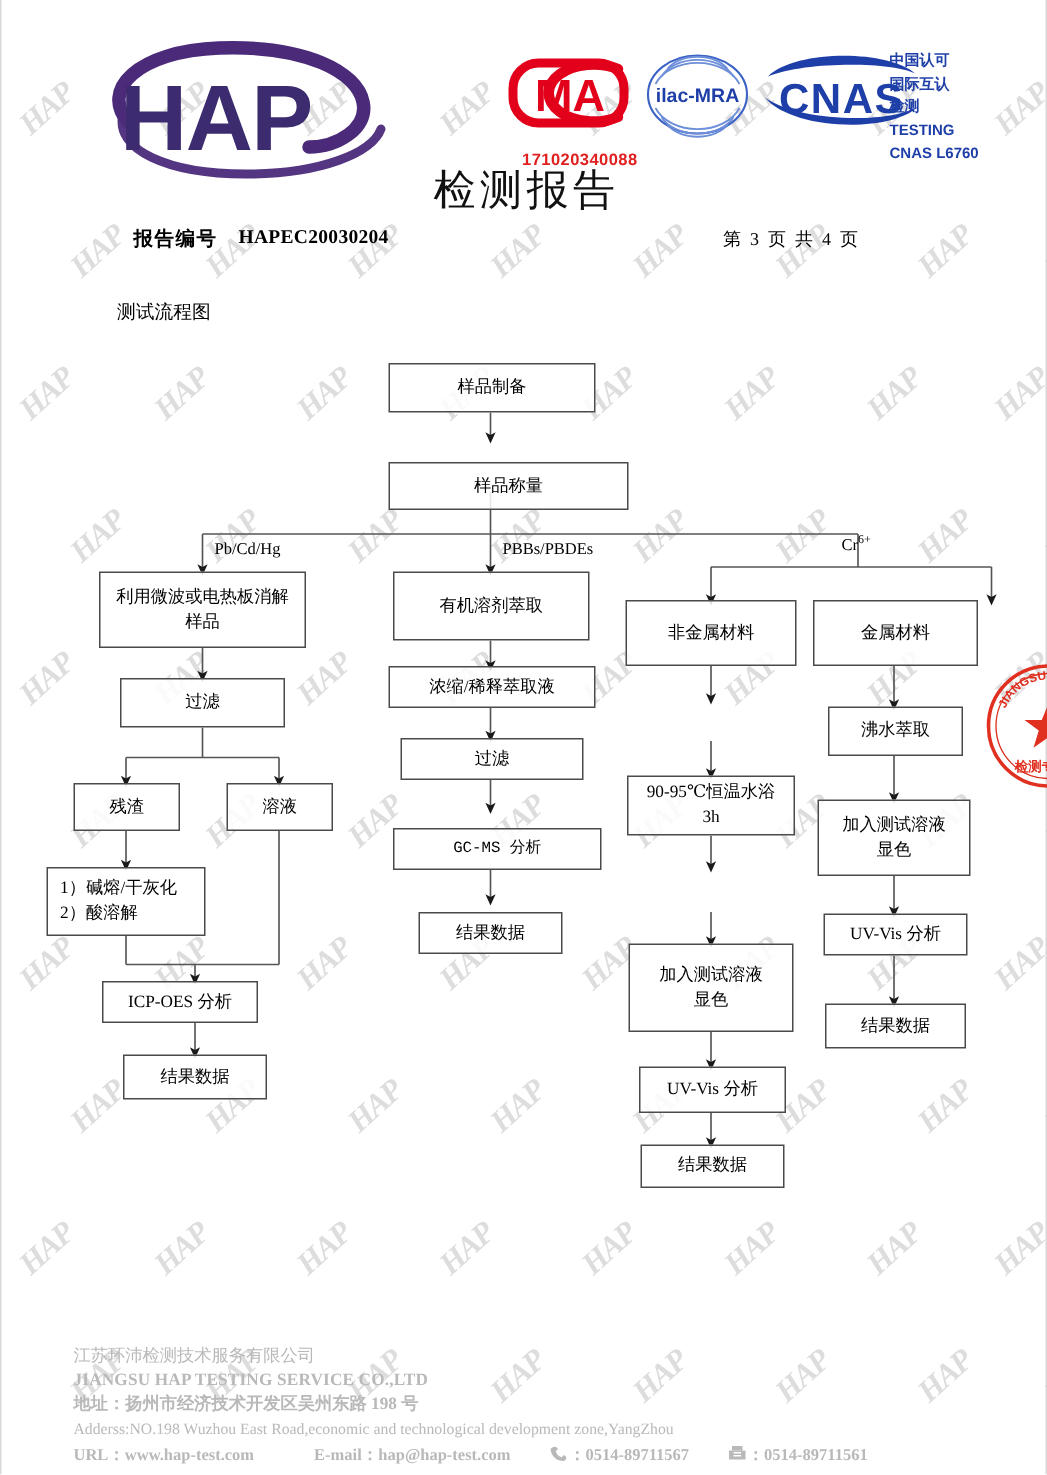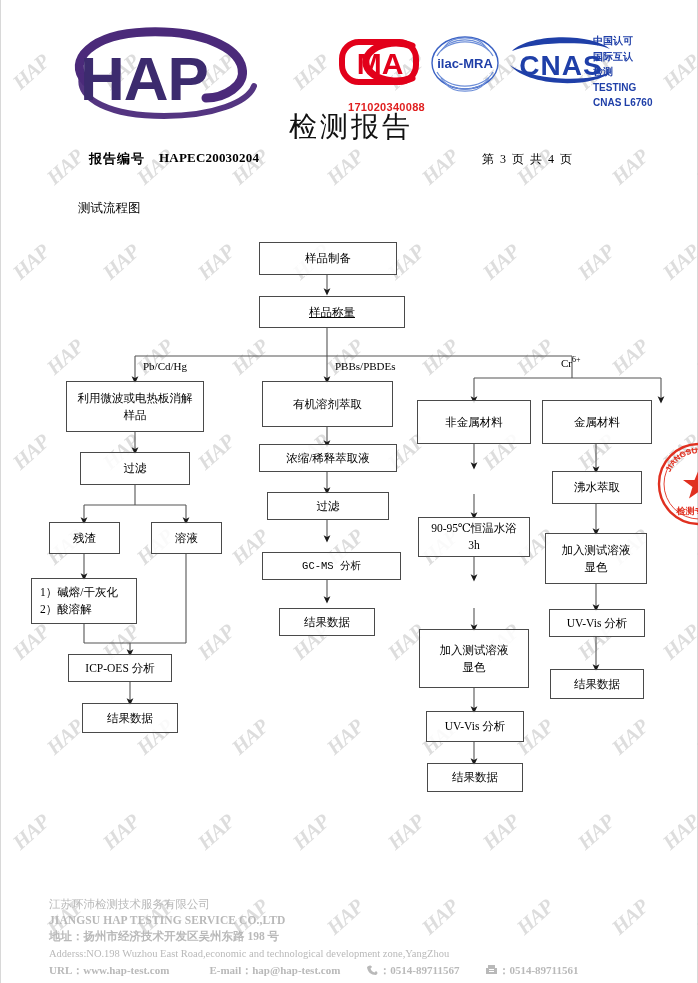--- a/index.html
+++ b/index.html
@@ -320,21 +320,21 @@
     </g>
   </svg>
 
   <div class="blabel" style="left:142px; top:360px;">Pb/Cd/Hg</div>
   <div class="blabel" style="left:334px; top:360px;">PBBs/PBDEs</div>
   <div class="blabel" style="left:560px; top:355px;">
     <span>Cr</span><sup>6+</sup>
   </div>
 
   <div class="node" style="left:258px; top:242px; width:138px; height:33px;">样品制备</div>
-  <div class="node" style="left:258px; top:296px; width:146px; height:32px;text-decoration:underline;">样品称量</div>
+  <div class="node" style="left:258px; top:308px; width:160px; height:32px;">样品称量</div>
 
   <div class="node" style="left:65px; top:381px; width:138px; height:51px; flex-direction:column;">
     <span>利用微波或电热板消解</span>
     <span>样品</span>
   </div>
   <div class="node" style="left:79px; top:452px; width:110px; height:33px;">过滤</div>
   <div class="node" style="left:48px; top:522px; width:71px; height:32px;">残渣</div>
   <div class="node" style="left:150px; top:522px; width:71px; height:32px;">溶液</div>
   <div class="node left-align" style="left:30px; top:578px; width:106px; height:46px; flex-direction:column; align-items:flex-start; justify-content:center;">
     <span>1）碱熔/干灰化</span>

